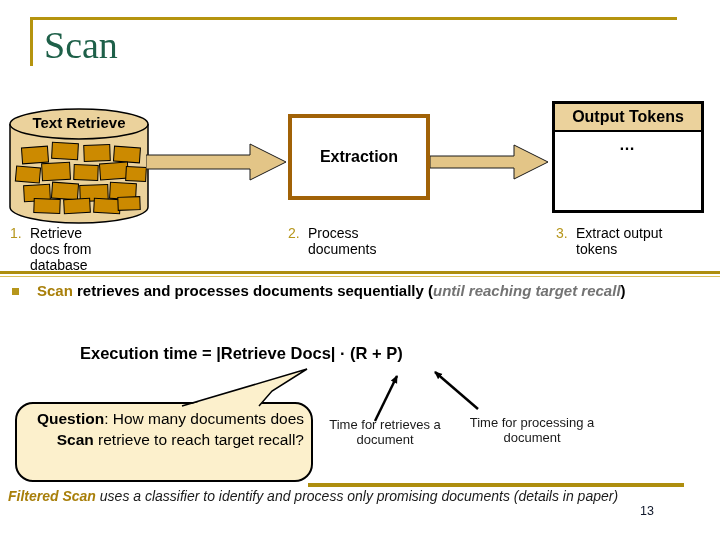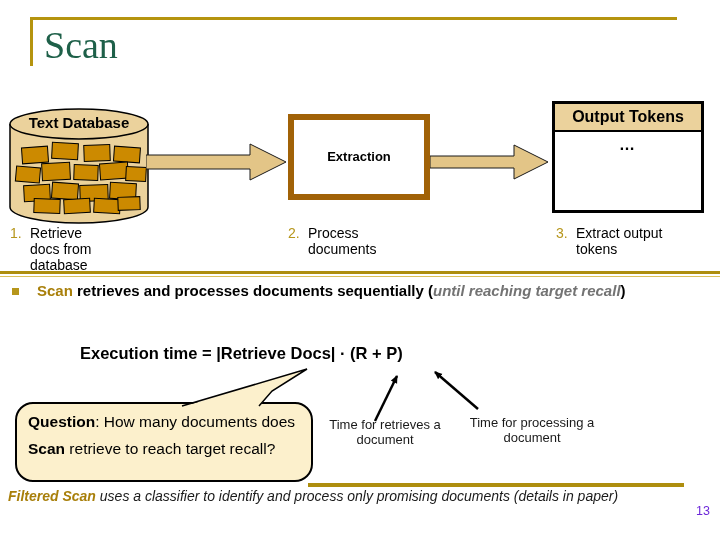--- a/index.html
+++ b/index.html
@@ -18,23 +18,23 @@
   }
 
   
   .db-svg{left:8px; top:107px;}
   .db-label{left:10px; top:114px; width:138px; text-align:center;
     font-weight:bold; font-size:15px; color:#000;}
   .flow-arrow1{left:146px; top:143px;}
   .flow-arrow2{left:430px; top:143px;}
   .extraction-box{
     left:288px; top:114px; width:142px; height:86px; box-sizing:border-box;
-    border:6px solid #a16207; background:#fff; display:flex; flex-direction:column;
+    border:4px solid #a16207; background:#fff; display:flex; flex-direction:column;
     justify-content:center; align-items:center; text-align:center;
-    font-weight:bold; font-size:13px; line-height:30px;
+    font-weight:bold; font-size:16px; line-height:30px;
   }
   .output-box{
     left:552px; top:101px; width:152px; height:112px; box-sizing:border-box;
     border:3px solid #000; background:#fff;
   }
   .output-header{
     box-sizing:border-box; width:100%; height:28px; background:#EBD29C;
     border-bottom:2px solid #000; text-align:center; font-weight:bold;
     font-size:16px; line-height:26px;
   }
@@ -56,36 +56,36 @@
   .bullet-line{left:37px; top:281px; width:680px; font-weight:bold; font-size:15px; line-height:19px;}
   .gold-text{color:#A87F0A;}
   .gold-italic{color:#737373; font-style:italic;}
 
   
   .formula{left:80px; top:344px; font-weight:bold; font-size:16.5px;}
 
   
   .callout-svg{left:10px; top:362px;}
   .callout-text{
-    left:28px; top:408px; width:276px; text-align:left;
-    font-size:15.5px; line-height:27px;
+    left:28px; top:408px; width:276px; text-align:right;
+    font-size:15.5px; line-height:21px;
   }
   .callout-text b{font-weight:bold;}
 
   
   .ann-arrows{left:360px; top:362px;}
   .ann-label{font-size:13px; line-height:15px; text-align:center; color:#1a1a1a;}
   .ann1{left:315px; top:417px; width:140px;}
   .ann2{left:468px; top:415px; width:128px;}
 
   
   .bottom-rule{left:308px; top:483px; width:376px; height:4px; background:#AE8E0E;}
   .footer-note{left:8px; top:488px; width:712px; font-style:italic; font-size:14px; line-height:17px; color:#1a1a1a;}
   .footer-note .lead{font-weight:bold; color:#A87F0A;}
-  .page-number{left:684px; top:504px; width:26px; text-align:right; font-size:12.5px; color:#6d28d9;}
+  .page-number{left:640px; top:504px; width:26px; text-align:left; font-size:12.5px; color:#0f172a;}
 </style>
 </head>
 <body>
 
 <div class="slide">
 
   <div class="abs rule-top"></div>
   <div class="abs rule-left"></div>
   <div class="abs slide-title">Scan</div>
 
@@ -105,21 +105,21 @@
       <rect x="44" y="76" width="26" height="16" transform="rotate(4 57 84)"></rect>
       <rect x="72" y="78" width="28" height="16" transform="rotate(-2 86 86)"></rect>
       <rect x="102" y="76" width="26" height="16" transform="rotate(3 115 84)"></rect>
       <rect x="26" y="92" width="26" height="14" transform="rotate(2 39 99)"></rect>
       <rect x="56" y="92" width="26" height="14" transform="rotate(-3 69 99)"></rect>
       <rect x="86" y="92" width="26" height="14" transform="rotate(3 99 99)"></rect>
       <rect x="110" y="90" width="22" height="13" transform="rotate(-2 121 96)"></rect>
     </g>
     <ellipse cx="71" cy="17" rx="69" ry="15" fill="#EBD29C" stroke="#000" stroke-width="1.5"></ellipse>
   </svg>
-  <div class="abs db-label">Text Database</div>
+  <div class="abs db-label">Text Retrieve</div>
 
   <svg class="abs flow-arrow1" width="142" height="38" viewBox="0 0 142 38">
     <polygon points="0,12 104,12 104,1 140,19 104,37 104,26 0,26" fill="#E3C587" stroke="#1a1a1a" stroke-width="1"></polygon>
   </svg>
 
   <div class="abs extraction-box">
     <div>Extraction</div>
   </div>
 
   <svg class="abs flow-arrow2" width="120" height="38" viewBox="0 0 120 38">

